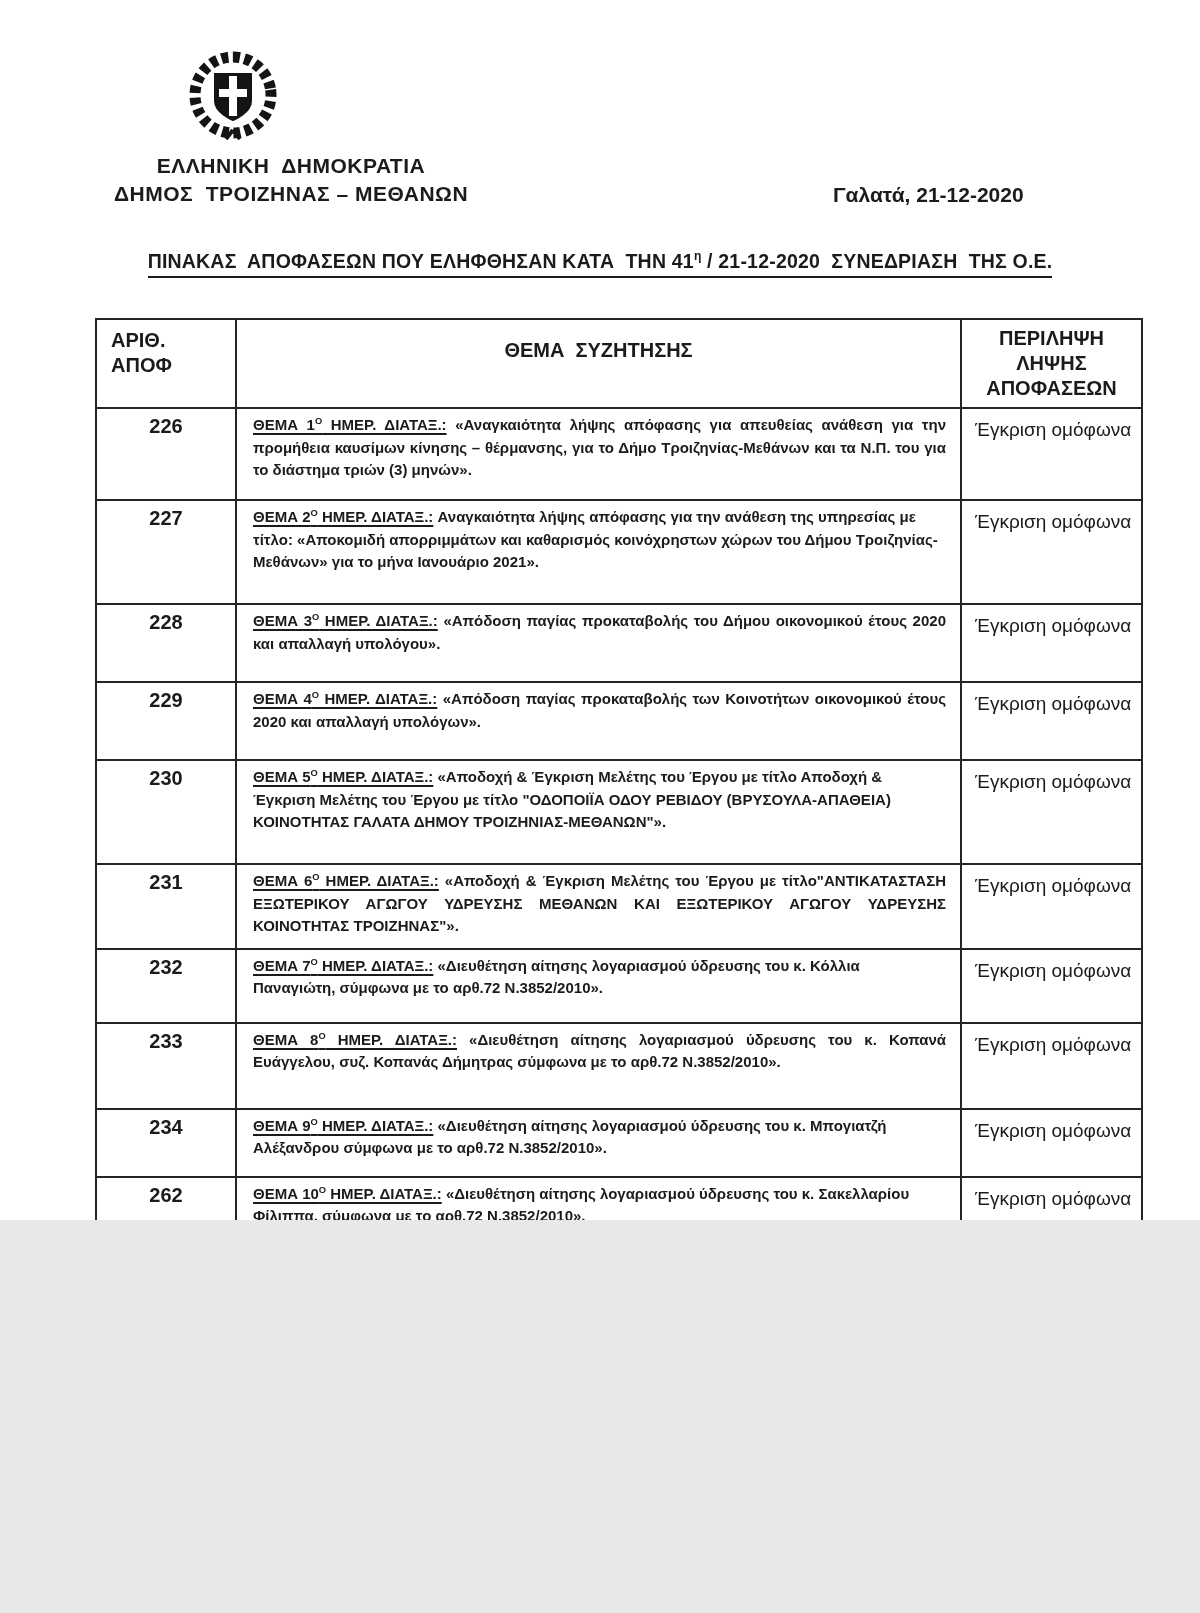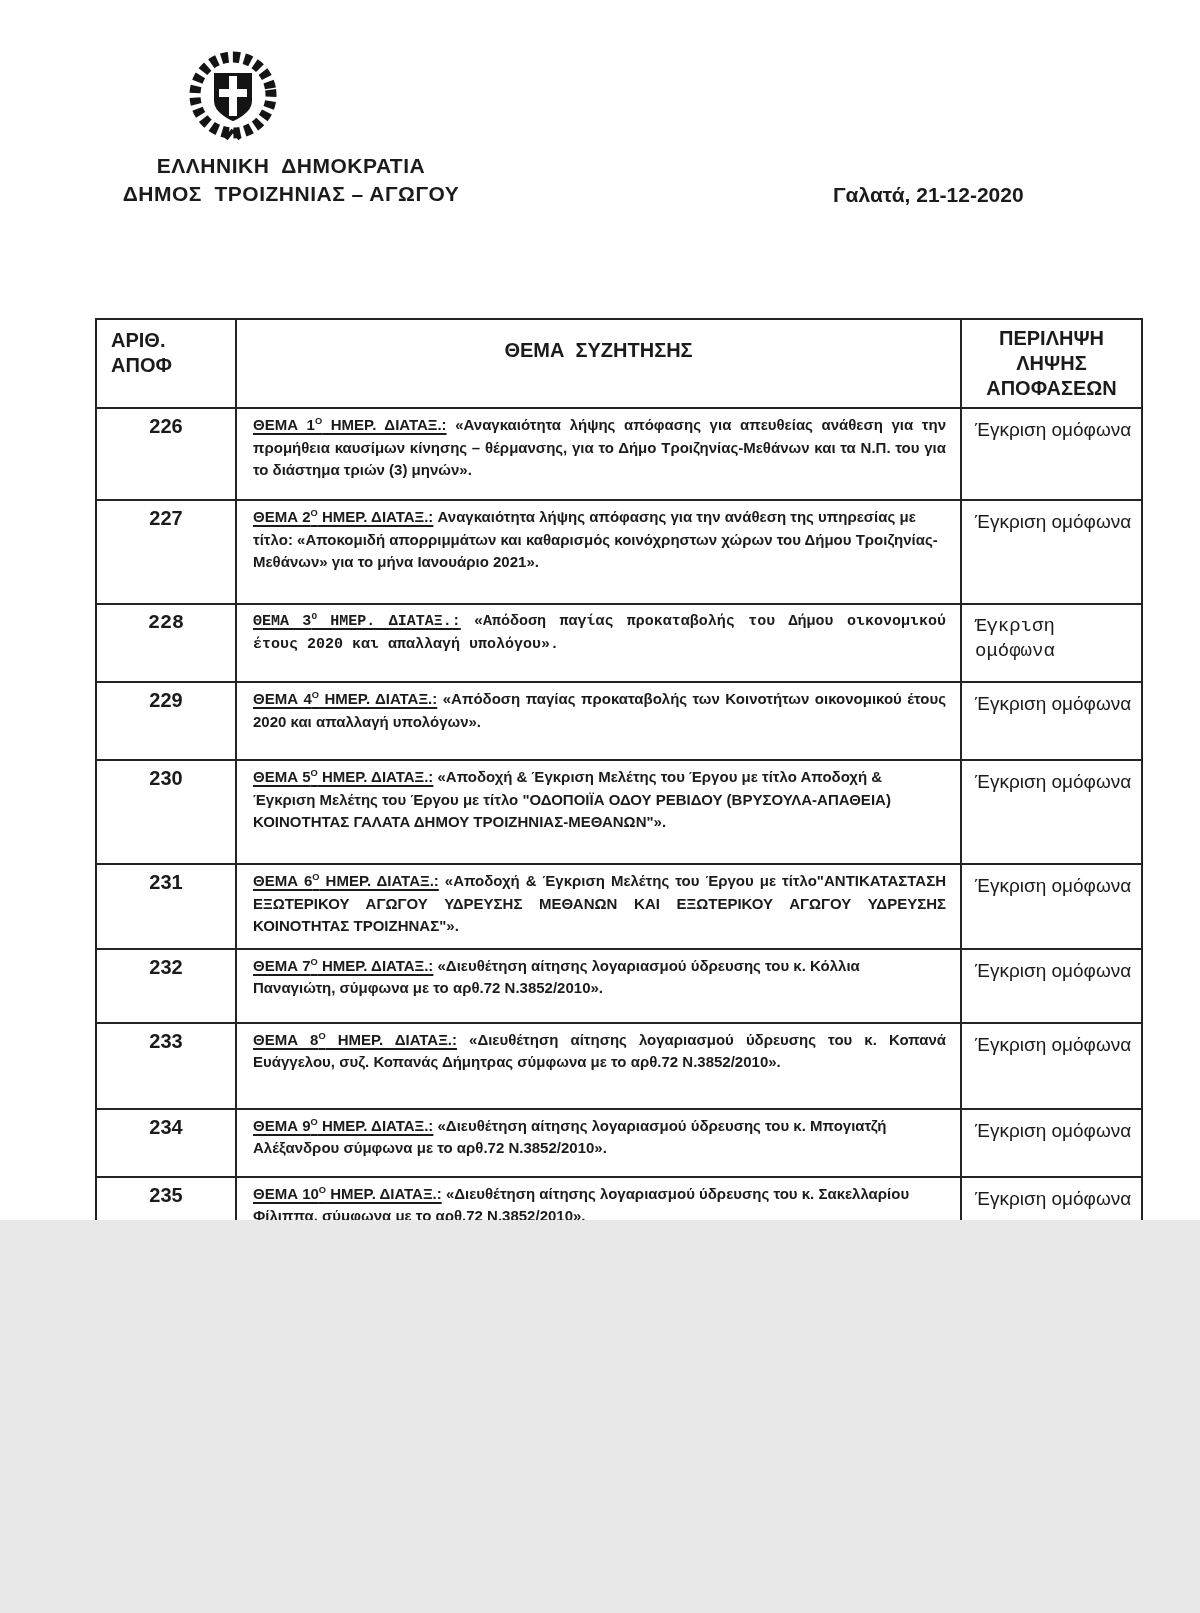--- a/index.html
+++ b/index.html
@@ -47,21 +47,21 @@
     font-weight:bold;
     text-decoration:underline;
     text-decoration-thickness:2px;
     text-underline-offset:3px;
   }
   .topic-prefix sup{font-size:.62em;}
   .topic-body{font-weight:bold;}
   
   .decisions-table tbody tr:nth-child(1){height:92px;}
   .decisions-table tbody tr:nth-child(2){height:104px;}
-  .decisions-table tbody tr:nth-child(3){height:78px;font-family:Liberation Mono, monospace;}
+  .decisions-table tbody tr:nth-child(3){height:78px;}
   .decisions-table tbody tr:nth-child(4){height:78px;}
   .decisions-table tbody tr:nth-child(5){height:104px;}
   .decisions-table tbody tr:nth-child(6){height:84px;margin-left:26px;}
   .decisions-table tbody tr:nth-child(7){height:74px;}
   .decisions-table tbody tr:nth-child(8){height:86px;}
   .decisions-table tbody tr:nth-child(9){height:68px;}
   .decisions-table tbody tr:nth-child(10){height:68px;}
   .decisions-table tbody tr:nth-child(11){height:68px;}
   .decisions-table tbody tr:nth-child(12){height:62px;}
   
@@ -88,25 +88,28 @@
   <svg class="emblem" viewBox="0 0 110 112" aria-hidden="true">
     <circle cx="55" cy="51" r="38" fill="none" stroke="#141414" stroke-width="11" stroke-dasharray="7 4.5" transform="rotate(-8 55 51)"></circle>
     <path d="M55,86 l-7,9 M55,86 l7,9" stroke="#141414" stroke-width="4" fill="none"></path>
     <path d="M37,30 h36 v27 c0,12 -18,19 -18,19 c0,0 -18,-7 -18,-19 z" fill="#141414" stroke="#141414" stroke-width="2"></path>
     <rect x="51" y="32" width="8" height="40" fill="#ffffff"></rect>
     <rect x="41" y="45" width="28" height="8" fill="#ffffff"></rect>
   </svg>
 
   <div class="org-block">
     <div class="org-line pre">ΕΛΛΗΝΙΚΗ  ΔΗΜΟΚΡΑΤΙΑ</div>
-    <div class="org-line pre">ΔΗΜΟΣ  ΤΡΟΙΖΗΝΙΑΣ – ΑΓΩΓΟΥ</div>
+    <div class="org-line pre">ΔΗΜΟΣ  ΤΡΟΙΖΗΝΑΣ – ΜΕΘΑΝΩΝ</div>
   </div>
 
   <div class="place-date">Γαλατά, 21-12-2020</div>
 
+  <div class="doc-title">
+    <span class="title-inner pre"><span>ΠΙΝΑΚΑΣ  ΑΠΟΦΑΣΕΩΝ ΠΟΥ ΕΛΗΦΘΗΣΑΝ ΚΑΤΑ  ΤΗΝ 41</span><sup>η</sup><span> / 21-12-2020  ΣΥΝΕΔΡΙΑΣΗ  ΤΗΣ Ο.Ε.</span></span>
+  </div>
 
   <table class="decisions-table">
     <thead>
       <tr>
         <th class="h-num">
           <span class="pre">ΑΡΙΘ.</span><br>
           <span class="pre">ΑΠΟΦ</span>
         </th>
         <th class="h-topic">
           <span class="pre">ΘΕΜΑ  ΣΥΖΗΤΗΣΗΣ</span>
@@ -167,21 +170,21 @@
       <td class="col-decision">Έγκριση ομόφωνα</td>
     </tr>
 
     <tr>
       <td class="col-num">234</td>
       <td class="col-topic"><span class="topic-prefix"><span>ΘΕΜΑ 9</span><sup>Ο</sup><span> ΗΜΕΡ. ΔΙΑΤΑΞ.:</span></span> <span class="topic-body">«Διευθέτηση αίτησης λογαριασμού ύδρευσης του κ. Μπογιατζή Αλέξανδρου σύμφωνα με το αρθ.72 Ν.3852/2010».</span></td>
       <td class="col-decision">Έγκριση ομόφωνα</td>
     </tr>
 
     <tr>
-      <td class="col-num">235</td>
+      <td class="col-num">262</td>
       <td class="col-topic"><span class="topic-prefix"><span>ΘΕΜΑ 10</span><sup>Ο</sup><span> ΗΜΕΡ. ΔΙΑΤΑΞ.:</span></span> <span class="topic-body">«Διευθέτηση αίτησης λογαριασμού ύδρευσης του κ. Σακελλαρίου Φίλιππα, σύμφωνα με το αρθ.72 Ν.3852/2010».</span></td>
       <td class="col-decision">Έγκριση ομόφωνα</td>
     </tr>
 
     <tr>
       <td class="col-num">236</td>
       <td class="col-topic"><span class="topic-prefix"><span>ΘΕΜΑ 11</span><sup>Ο</sup><span> ΗΜΕΡ. ΔΙΑΤΑΞ.:</span></span> <span class="topic-body">«Διευθέτηση αίτησης λογαριασμού ύδρευσης του κ. Σταθάκη Ιωάννη, σύμφωνα με το αρθ.72 Ν.3852/2010».</span></td>
       <td class="col-decision">Έγκριση ομόφωνα</td>
     </tr>
 

